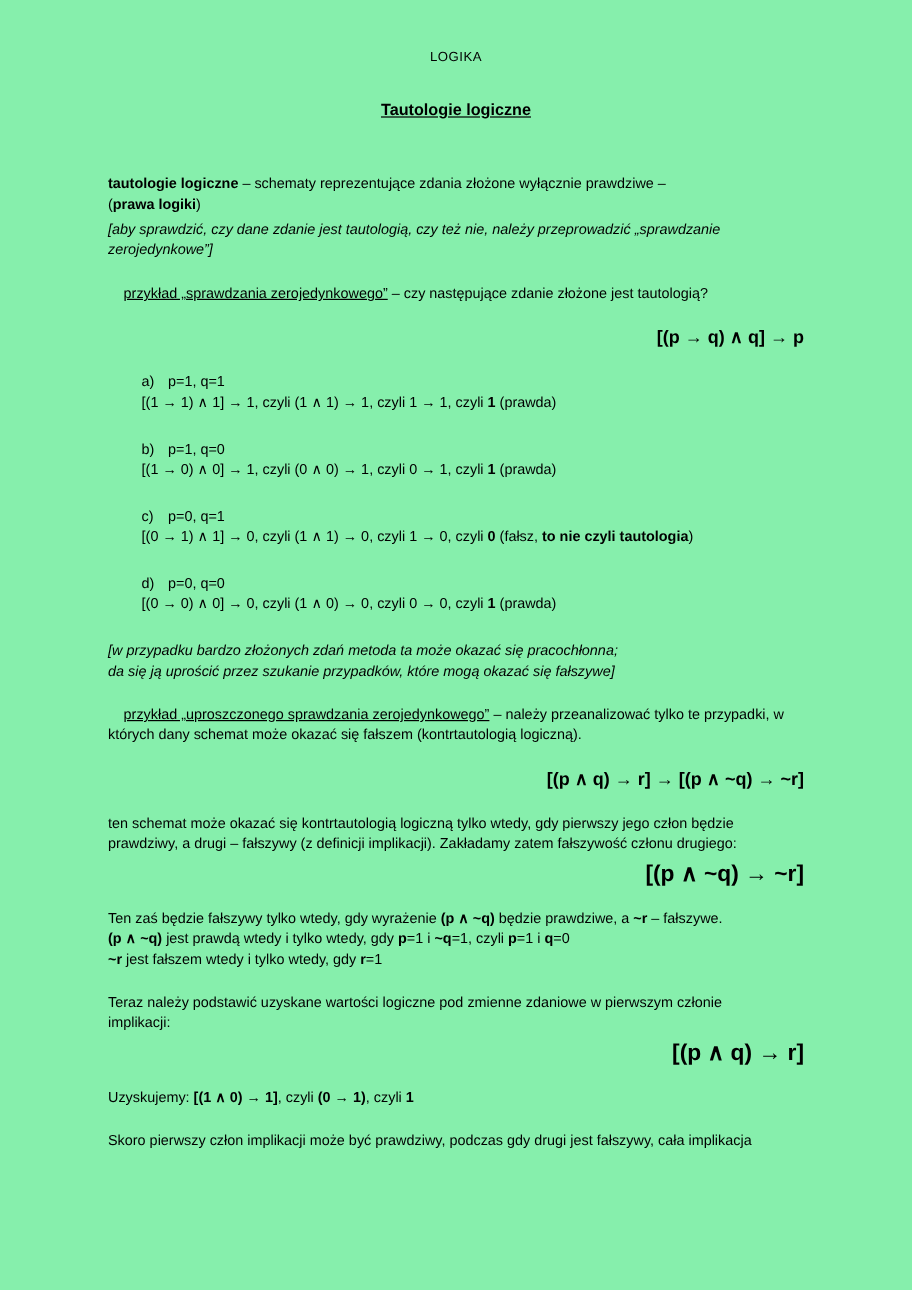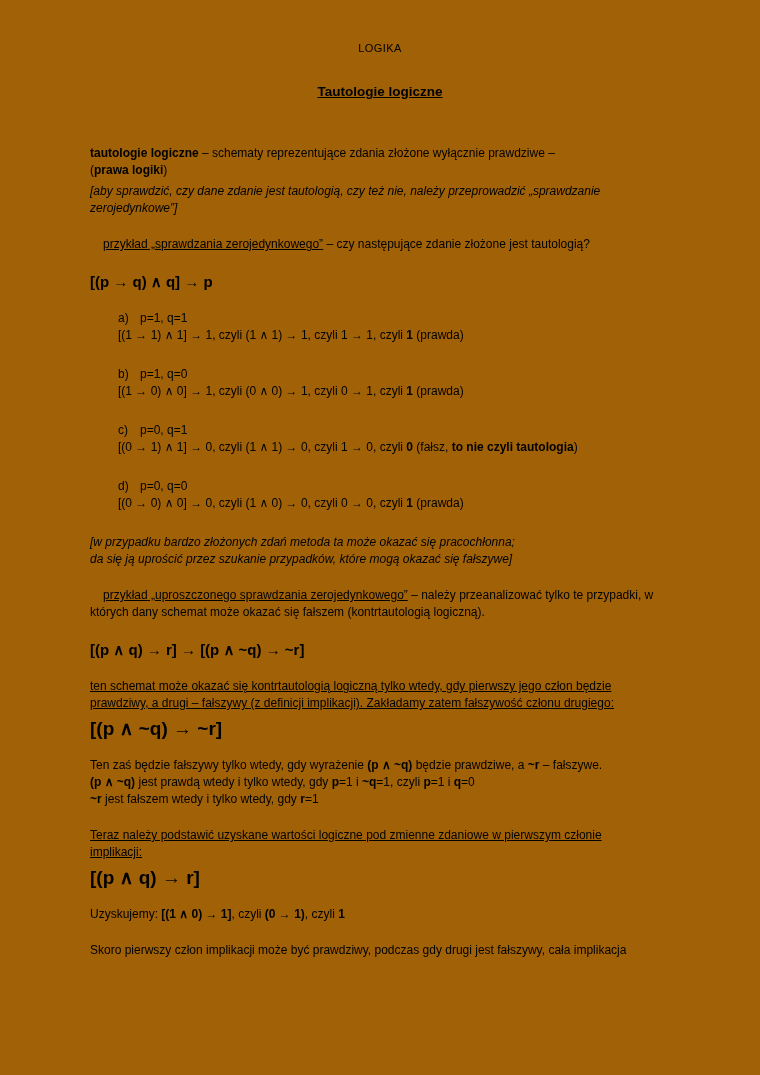--- a/index.html
+++ b/index.html
@@ -6,21 +6,21 @@
   html, body { background: #ffffff; }
   body {
     width: 760px;
     min-height: 1075px;
     font-family: "Liberation Sans", sans-serif;
     color: #000;
   }
   .page {
     width: 760px;
     min-height: 1075px;
-    background: #a16207;
+    background: #86efac;
     padding: 42px 90px 60px 90px;
     overflow: hidden;
   }
   .doc-header {
     text-align: center;
     font-size: 11px;
     letter-spacing: 0.4px;
     margin-bottom: 30px;
   }
   .doc-title {
@@ -30,23 +30,23 @@
     margin-bottom: 46px;
   }
   .doc-title .u-title { text-decoration: underline; }
   .para {
     font-size: 12px;
     line-height: 17px;
     margin-bottom: 19px;
     white-space: nowrap;
   }
   .para.tight { margin-bottom: 4px; }
-  .para.mb0 { margin-bottom: 0; text-decoration: underline; }
+  .para.mb0 { margin-bottom: 0; }
   .formula {
-    text-align: left;
+    text-align: right;
     font-weight: bold;
     line-height: 20px;
     margin: 0 0 18px 0;
   }
   .formula.lg { font-size: 15px; }
   .formula.md { font-size: 19px; }
   .formula.mt-sm { margin-top: 7px; }
   .item {
     margin: 0 0 22px 28px;
     font-size: 12px;

